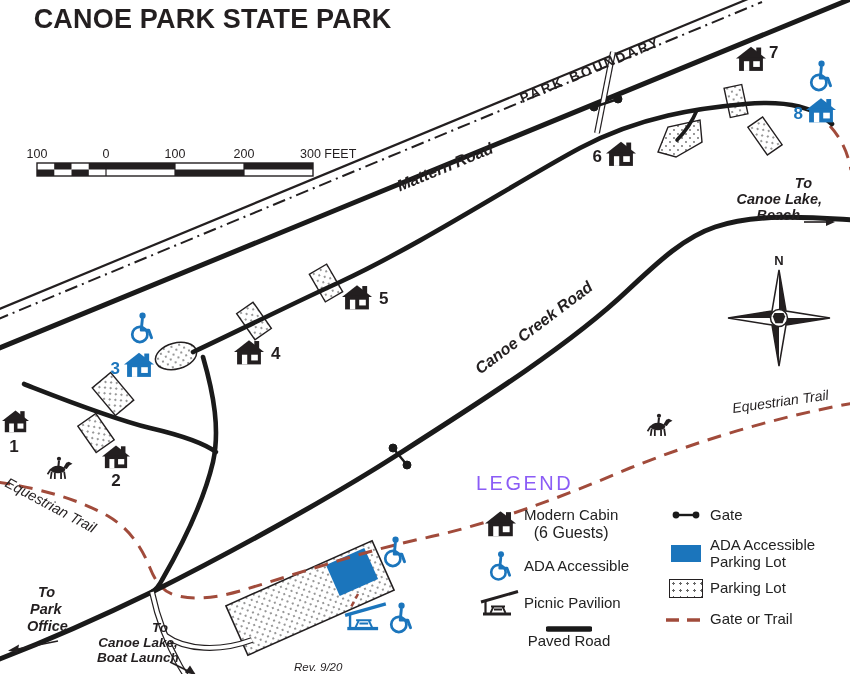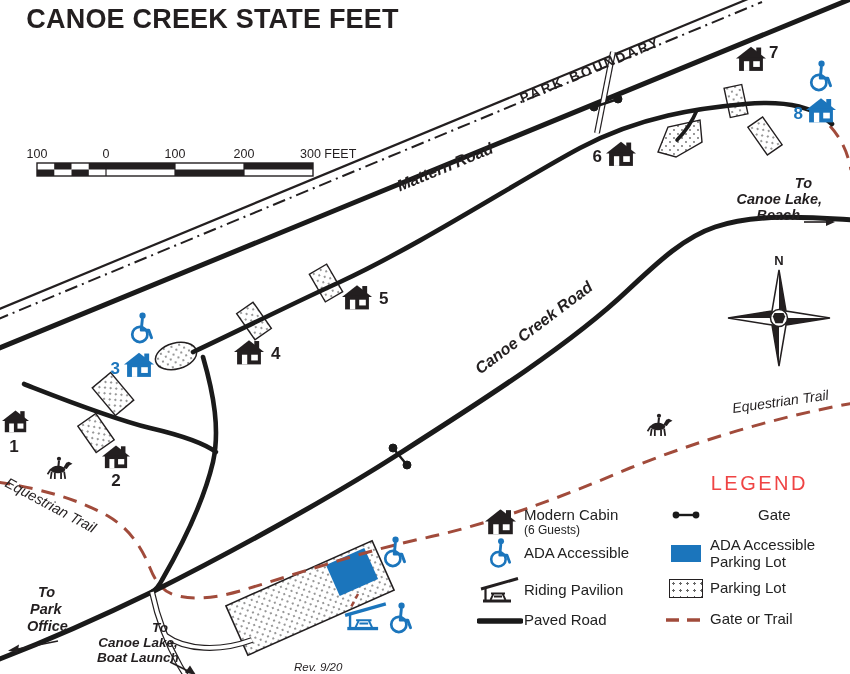--- a/index.html
+++ b/index.html
@@ -2,29 +2,29 @@
 <html><head>
 <meta charset="utf-8">
 <style>
   html,body{margin:0;padding:0;background:#fff;}
   #stage{position:relative;width:850px;height:674px;background:#fff;overflow:hidden;
          font-family:"Liberation Sans",sans-serif;color:#231F20;}
   #map-svg{position:absolute;left:0;top:0;}
   .title-block{position:absolute;left:10px;top:4px;width:405px;text-align:center;
     font-weight:bold;font-size:27px;line-height:1.16;color:#231F20;letter-spacing:.2px;}
   .legend{position:absolute;left:476px;top:466px;width:372px;}
-  .legend-title{text-align:right;font-size:20px;letter-spacing:2.5px;color:#ef4444;
+  .legend-title{text-align:left;font-size:20px;letter-spacing:2.5px;color:#8b5cf6;
     margin:6px 40px 12px 0;font-weight:normal;}
   .legend-cols{display:flex;}
   .lcol1{width:186px;flex-shrink:0;}
   .lcol2{flex:1;}
   .lrow{display:flex;align-items:center;}
   .licon{width:48px;flex-shrink:0;display:flex;justify-content:center;align-items:center;}
   .llabel{font-size:15px;color:#222;line-height:1.12;}
-  .lsub{font-size:12px;color:#222;}
+  .lsub{font-size:16px;color:#222;}
   .ada-rect{width:30px;height:17px;background:#1B75BC;}
   .dot-rect{width:32px;height:17px;border:1.4px solid #231F20;
     background-image:radial-gradient(#666 1px, transparent 1.3px);background-size:7px 7px;}
   svg text{font-family:"Liberation Sans",sans-serif;}
 </style>
 </head>
 <body>
 
 <div id="stage">
 
@@ -216,28 +216,28 @@
       <line x1="106" y1="163" x2="106" y2="176" stroke="#231F20" stroke-width="1.2"></line>
       <line x1="175" y1="163" x2="175" y2="176" stroke="#231F20" stroke-width="1.2"></line>
       <line x1="244" y1="163" x2="244" y2="176" stroke="#231F20" stroke-width="1.2"></line>
     </g>
   </g>
 
   <text x="294" y="671" font-size="11.5" font-style="italic" fill="#231F20">Rev. 9/20</text>
 </svg>
 
 <div class="title-block">
-  <div>CANOE CREEK STATE FEET</div>
+  <div>CANOE PARK STATE PARK</div>
 </div>
 
 <div class="legend">
   <div class="legend-title">LEGEND</div>
   <div class="legend-cols">
     <div class="lcol1">
-      <div class="lrow" style="margin-bottom:1px;">
+      <div class="lrow" style="margin-bottom:9px;text-align:center;">
         <span class="licon">
           <svg width="31" height="26" viewBox="0 0 34 28" style="color:#231F20">
                 <use href="#sym-cabin" width="34" height="28"></use>
               </svg>
         </span>
         <span class="llabel">
           <div>Modern Cabin</div>
           <div class="lsub">(6 Guests)</div>
         </span>
       </div>
@@ -248,33 +248,33 @@
               </svg>
         </span>
         <span class="llabel">ADA Accessible</span>
       </div>
       <div class="lrow" style="margin-bottom:8px;">
         <span class="licon">
           <svg width="40" height="27" viewBox="0 0 40 27" style="color:#231F20">
                 <use href="#sym-pav" width="40" height="27"></use>
               </svg>
         </span>
-        <span class="llabel">Riding Pavilion</span>
-      </div>
-      <div class="lrow" style="margin-bottom:12px;">
+        <span class="llabel">Picnic Pavilion</span>
+      </div>
+      <div class="lrow" style="margin-bottom:12px;flex-direction:column;">
         <span class="licon">
           <svg width="46" height="8">
                 <line x1="2" y1="4" x2="44" y2="4" stroke="#1a1a1a" stroke-width="5.5" stroke-linecap="round"></line>
               </svg>
         </span>
         <span class="llabel">Paved Road</span>
       </div>
     </div>
     <div class="lcol2">
-      <div class="lrow" style="margin-bottom:13px;gap:48px;">
+      <div class="lrow" style="margin-bottom:13px;">
         <span class="licon">
           <svg width="34" height="14">
                 <line x1="4" y1="7" x2="30" y2="7" stroke="#1a1a1a" stroke-width="2.4"></line>
                 <circle cx="7" cy="7" r="3.4" fill="#1a1a1a"></circle>
                 <circle cx="27" cy="7" r="3.4" fill="#1a1a1a"></circle>
               </svg>
         </span>
         <span class="llabel">Gate</span>
       </div>
       <div class="lrow" style="margin-bottom:9px;">

